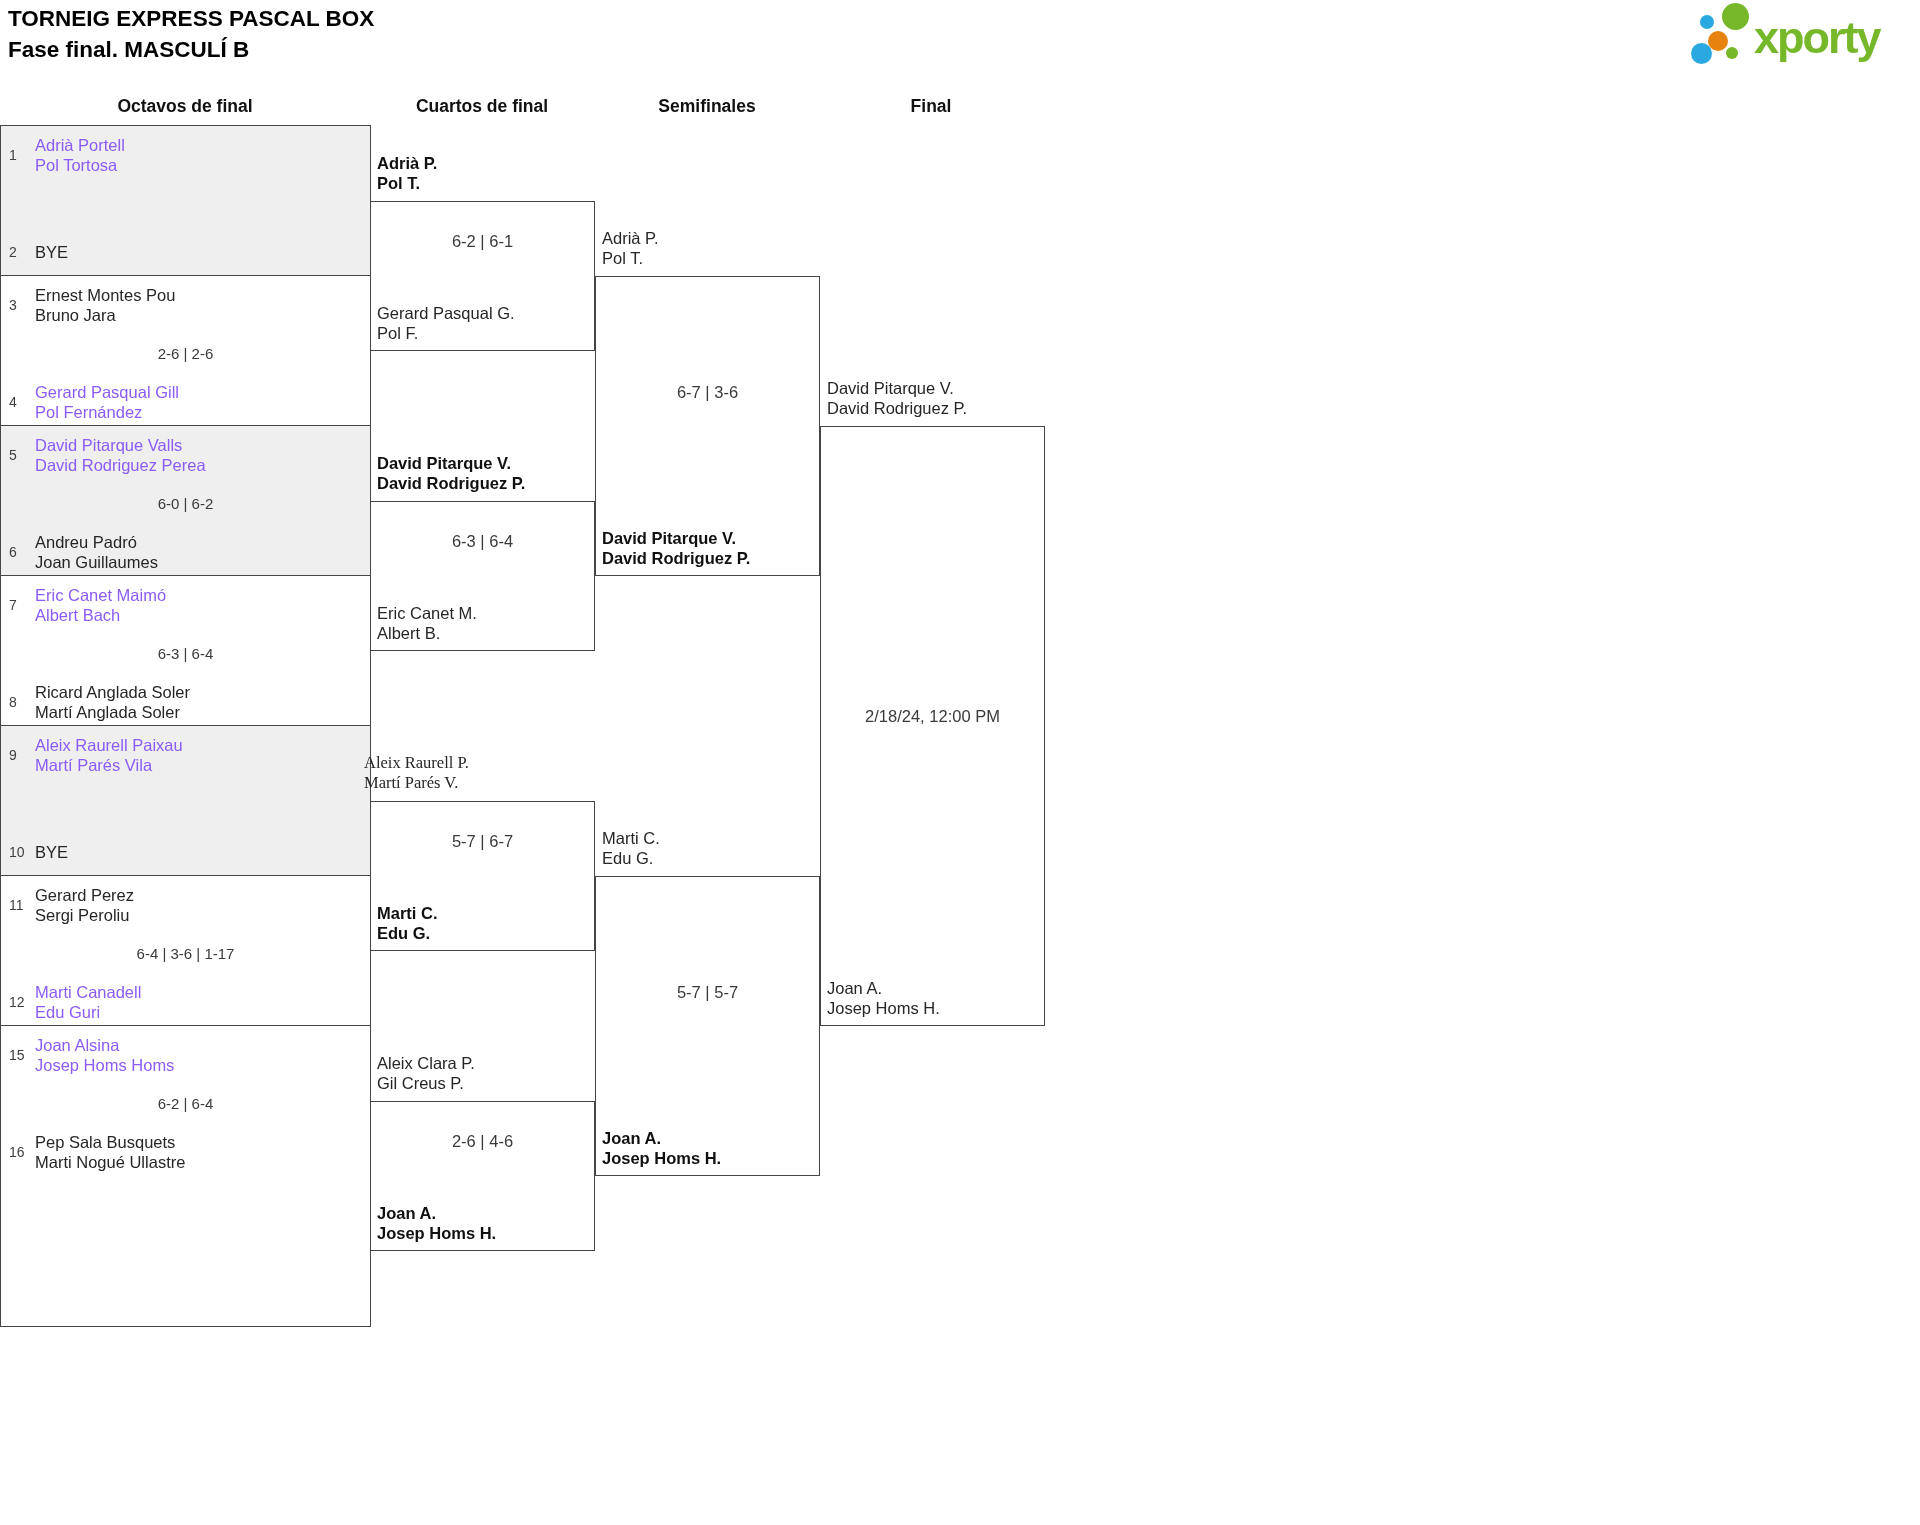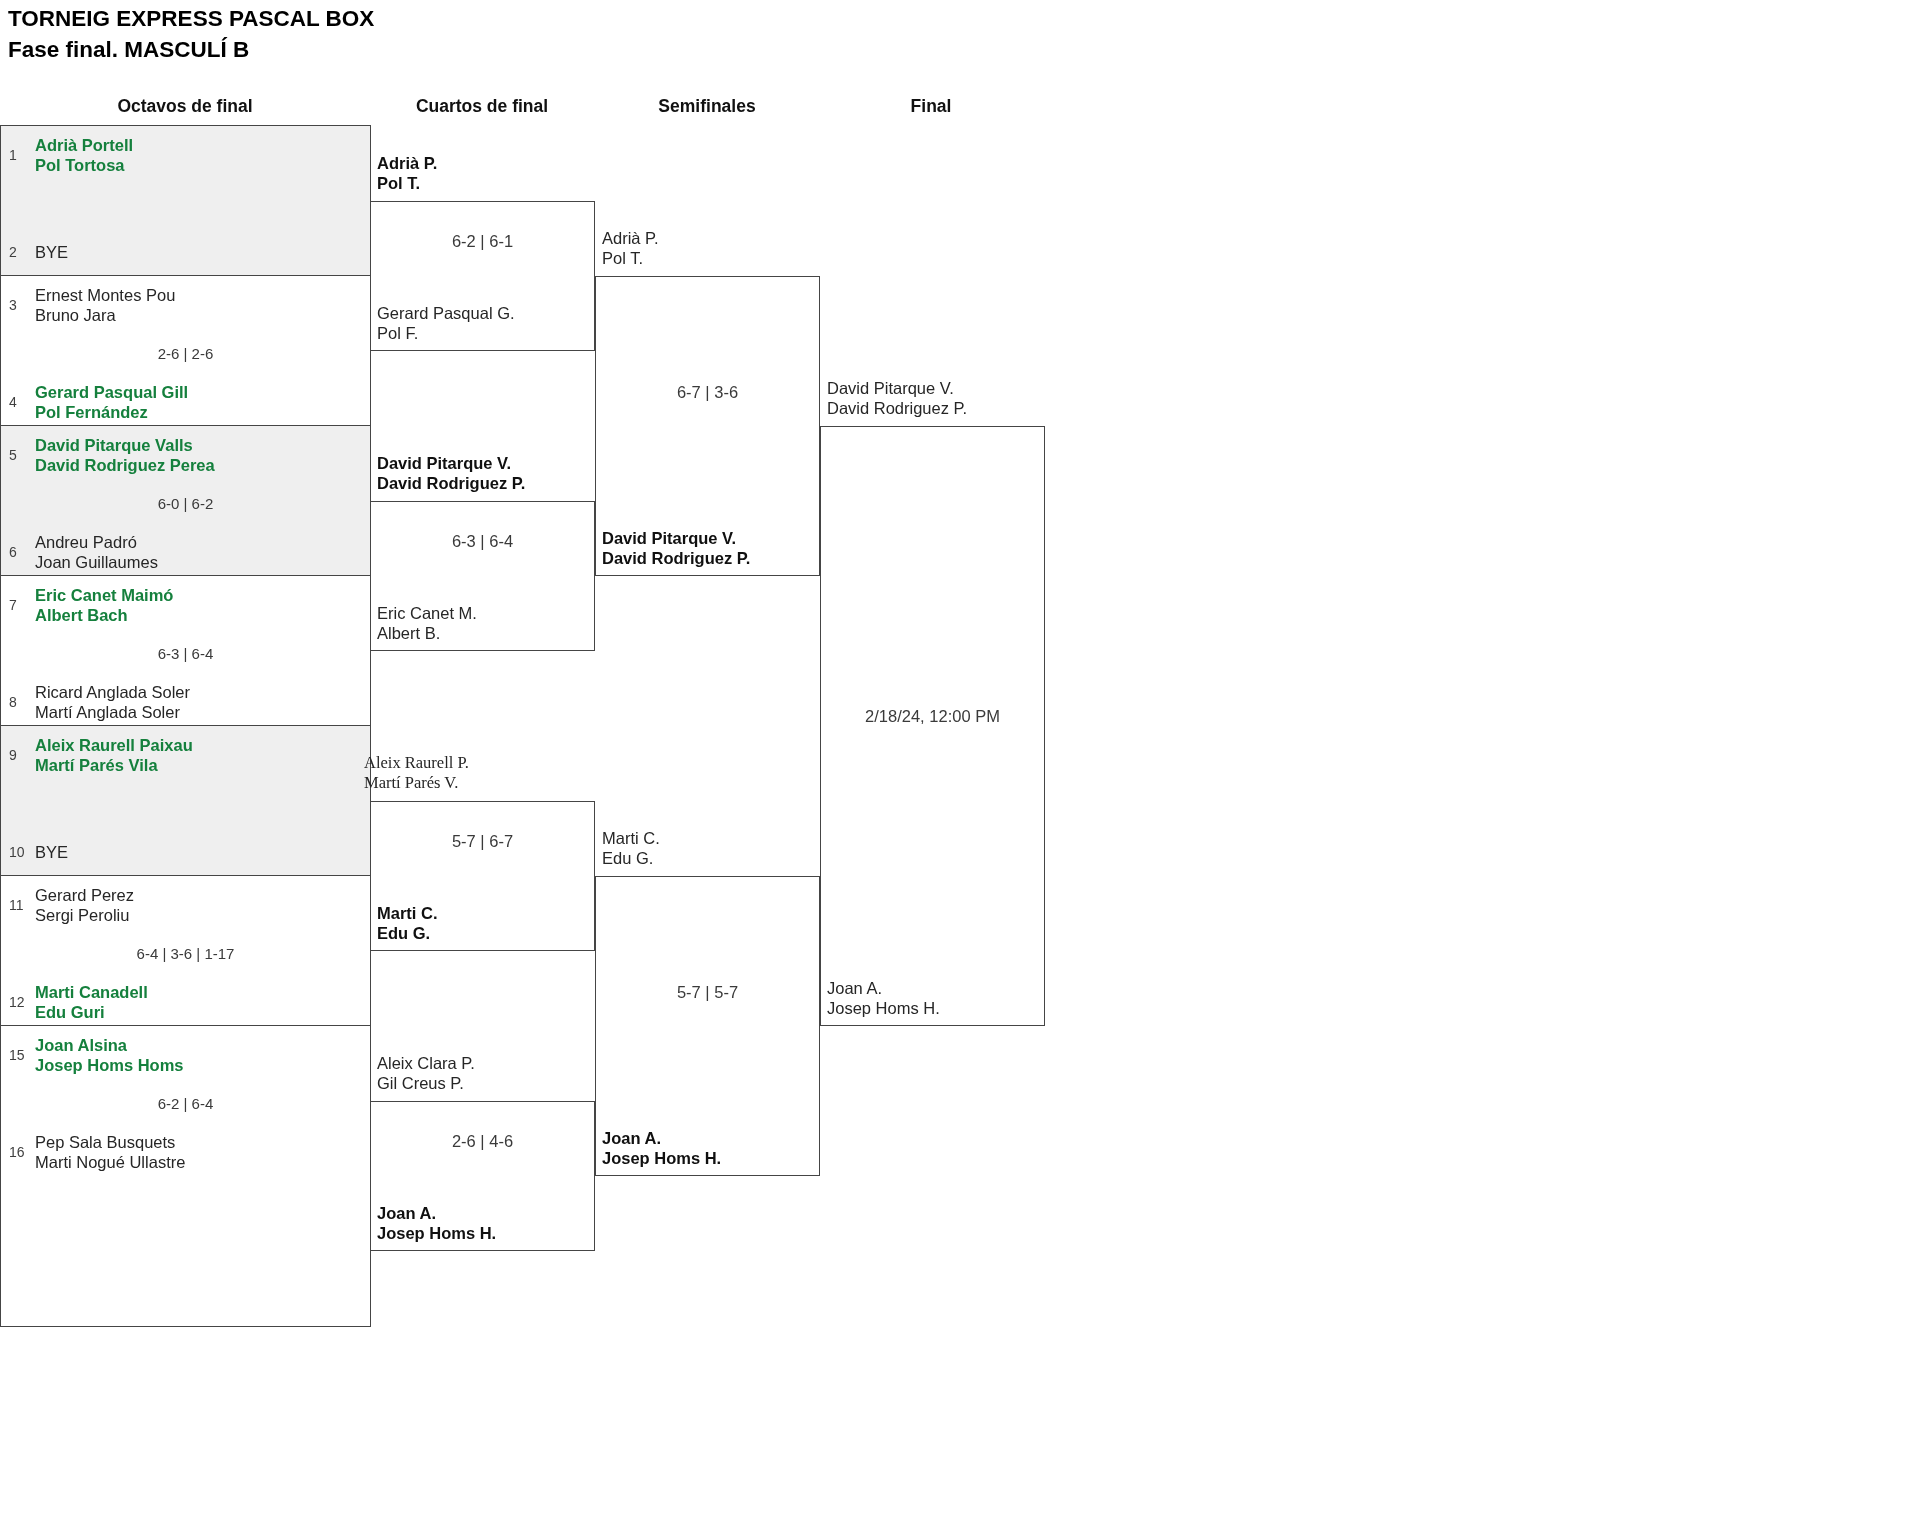--- a/index.html
+++ b/index.html
@@ -30,21 +30,21 @@
   .oct-row{position:relative;height:150px;background:#fff;}
   .oct-row.alt{background:#efefef;}
   .oct-row:not(:last-child){box-sizing:border-box;border-bottom:1px solid #454545;}
   .oteam{position:absolute;left:8px;right:6px;height:40px;display:flex;align-items:center;gap:6px;
          white-space:nowrap;}
   .t-top{top:9px;}
   .t-bottom{top:106px;}
   .seed{flex:none;width:20px;font-size:14px;color:#3f3f3f;}
   .names{display:block;}
   .nline{display:block;font-size:16.5px;line-height:20px;color:#262626;}
-  .winner .nline{font-weight:700;color:#15803d;}
+  .winner .nline{font-weight:400;color:#8b5cf6;}
   .oscore{position:absolute;top:69px;left:0;width:100%;text-align:center;font-size:15px;
           color:#3a3a3a;}
 
   
   .mbox{position:absolute;box-sizing:border-box;border:1px solid #454545;background:transparent;}
   .mentry{position:absolute;white-space:nowrap;}
   .mline{display:block;font-size:16.5px;line-height:20px;color:#262626;}
   .mentry.winner .mline{font-weight:700;color:#101010;}
   .mscore{position:absolute;text-align:center;font-size:16.5px;line-height:17px;color:#3a3a3a;
           white-space:nowrap;}
@@ -52,20 +52,28 @@
 </head>
 <body>
 
 <div class="page">
 
   <div class="title-block">
     <div class="title-line">TORNEIG EXPRESS PASCAL BOX</div>
     <div class="title-line">Fase final. MASCULÍ B</div>
   </div>
 
+  <div class="logo">
+    <span class="dot d-blue-small"></span>
+    <span class="dot d-green-large"></span>
+    <span class="dot d-orange"></span>
+    <span class="dot d-blue-large"></span>
+    <span class="dot d-green-small"></span>
+    <span class="logo-text">xporty</span>
+  </div>
 
   <div class="rh" style="left:185px">Octavos de final</div>
   <div class="rh" style="left:482px">Cuartos de final</div>
   <div class="rh" style="left:707px">Semifinales</div>
   <div class="rh" style="left:931px">Final</div>
 
   <div id="bracket">
       <div class="oct-col" style="left: 0px; top: 125px; width: 371px; height: 1202px; position: absolute;">
         <div class="oct-row alt">
           <div class="oteam t-top winner">

